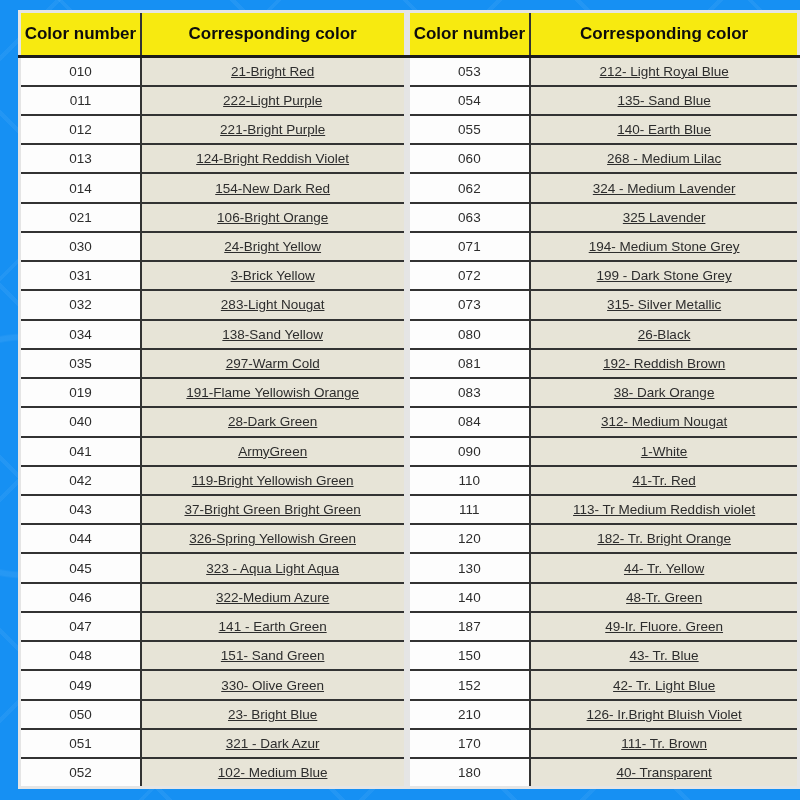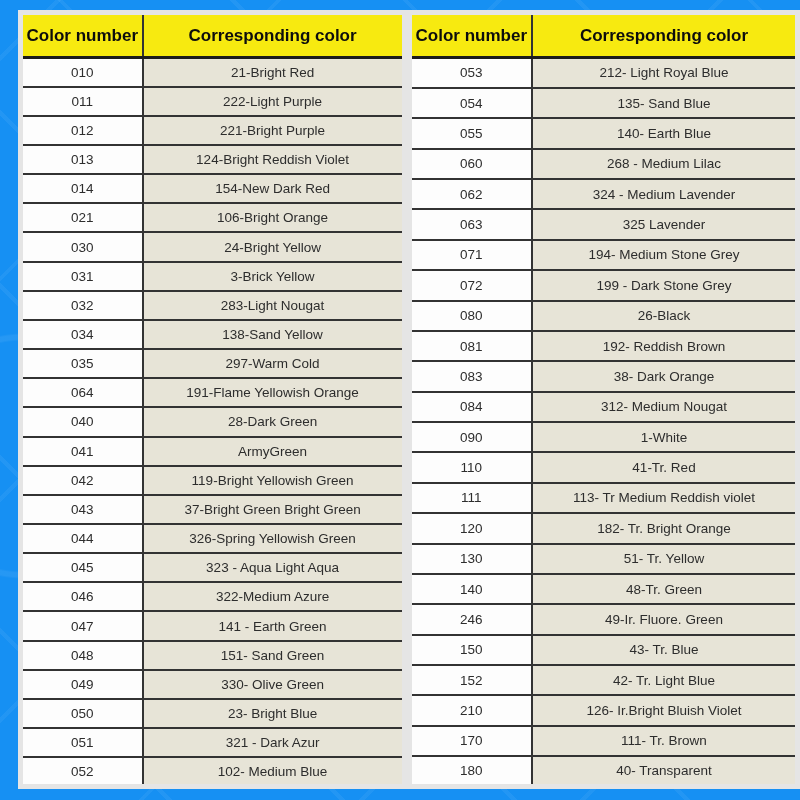--- a/index.html
+++ b/index.html
@@ -19,37 +19,37 @@
       repeating-linear-gradient(45deg, transparent 0 118px, rgba(255,255,255,.055) 118px 122px),
       repeating-linear-gradient(-45deg, transparent 0 152px, rgba(255,255,255,.05) 152px 156px),
       radial-gradient(circle at 3% 57%, transparent 115px, rgba(255,255,255,.07) 117px, rgba(255,255,255,.07) 121px, transparent 123px),
       radial-gradient(circle at 99% 30%, transparent 135px, rgba(255,255,255,.06) 137px, rgba(255,255,255,.06) 141px, transparent 143px);
   }
   .tables{
     position:absolute;left:18px;top:10px;display:flex;
   }
   table{
     border-collapse:collapse;table-layout:fixed;height:779px;
-    border:5px solid #e5e5e5;
+    border:3px solid #e5e5e5;
   }
   th,td{
     border:2px solid var(--border-color);
     text-align:center;vertical-align:middle;
     overflow:hidden;white-space:nowrap;
   }
   thead tr{height:45px;}
   tbody tr{height:28px;}
   th{
     background:var(--header-bg);
     color:#0d0d0d;font-size:17px;font-weight:bold;
     border-bottom:3px solid #1c1c1c;
   }
   td{font-size:13.5px;color:var(--text-color);}
   td.num{background:var(--number-cell-bg);}
-  td.colorname{background:var(--color-cell-bg);}
+  td.colorname{background:var(--color-cell-bg);text-decoration:underline;}
   #left-table .num{width:117px;}
   #left-table .colorname{width:263px;}
   #right-table .num{width:118px;}
   #right-table .colorname{width:267px;}
 </style>
 </head>
 <body>
 
 <div class="tables">
 
@@ -111,21 +111,21 @@
     <td class="num">034</td>
     <td class="colorname">138-Sand Yellow</td>
   </tr>
 
   <tr>
     <td class="num">035</td>
     <td class="colorname">297-Warm Cold</td>
   </tr>
 
   <tr>
-    <td class="num">064</td>
+    <td class="num">019</td>
     <td class="colorname">191-Flame Yellowish Orange</td>
   </tr>
 
   <tr>
     <td class="num">040</td>
     <td class="colorname">28-Dark Green</td>
   </tr>
 
   <tr>
     <td class="num">041</td>
@@ -230,20 +230,24 @@
   <tr>
     <td class="num">071</td>
     <td class="colorname">194- Medium Stone Grey</td>
   </tr>
 
   <tr>
     <td class="num">072</td>
     <td class="colorname">199 - Dark Stone Grey</td>
   </tr>
 
+  <tr>
+    <td class="num">073</td>
+    <td class="colorname">315- Silver Metallic</td>
+  </tr>
 
   <tr>
     <td class="num">080</td>
     <td class="colorname">26-Black</td>
   </tr>
 
   <tr>
     <td class="num">081</td>
     <td class="colorname">192- Reddish Brown</td>
   </tr>
@@ -274,30 +278,30 @@
     <td class="colorname">113- Tr Medium Reddish violet</td>
   </tr>
 
   <tr>
     <td class="num">120</td>
     <td class="colorname">182- Tr. Bright Orange</td>
   </tr>
 
   <tr>
     <td class="num">130</td>
-    <td class="colorname">51- Tr. Yellow</td>
+    <td class="colorname">44- Tr. Yellow</td>
   </tr>
 
   <tr>
     <td class="num">140</td>
     <td class="colorname">48-Tr. Green</td>
   </tr>
 
   <tr>
-    <td class="num">246</td>
+    <td class="num">187</td>
     <td class="colorname">49-Ir. Fluore. Green</td>
   </tr>
 
   <tr>
     <td class="num">150</td>
     <td class="colorname">43- Tr. Blue</td>
   </tr>
 
   <tr>
     <td class="num">152</td>

